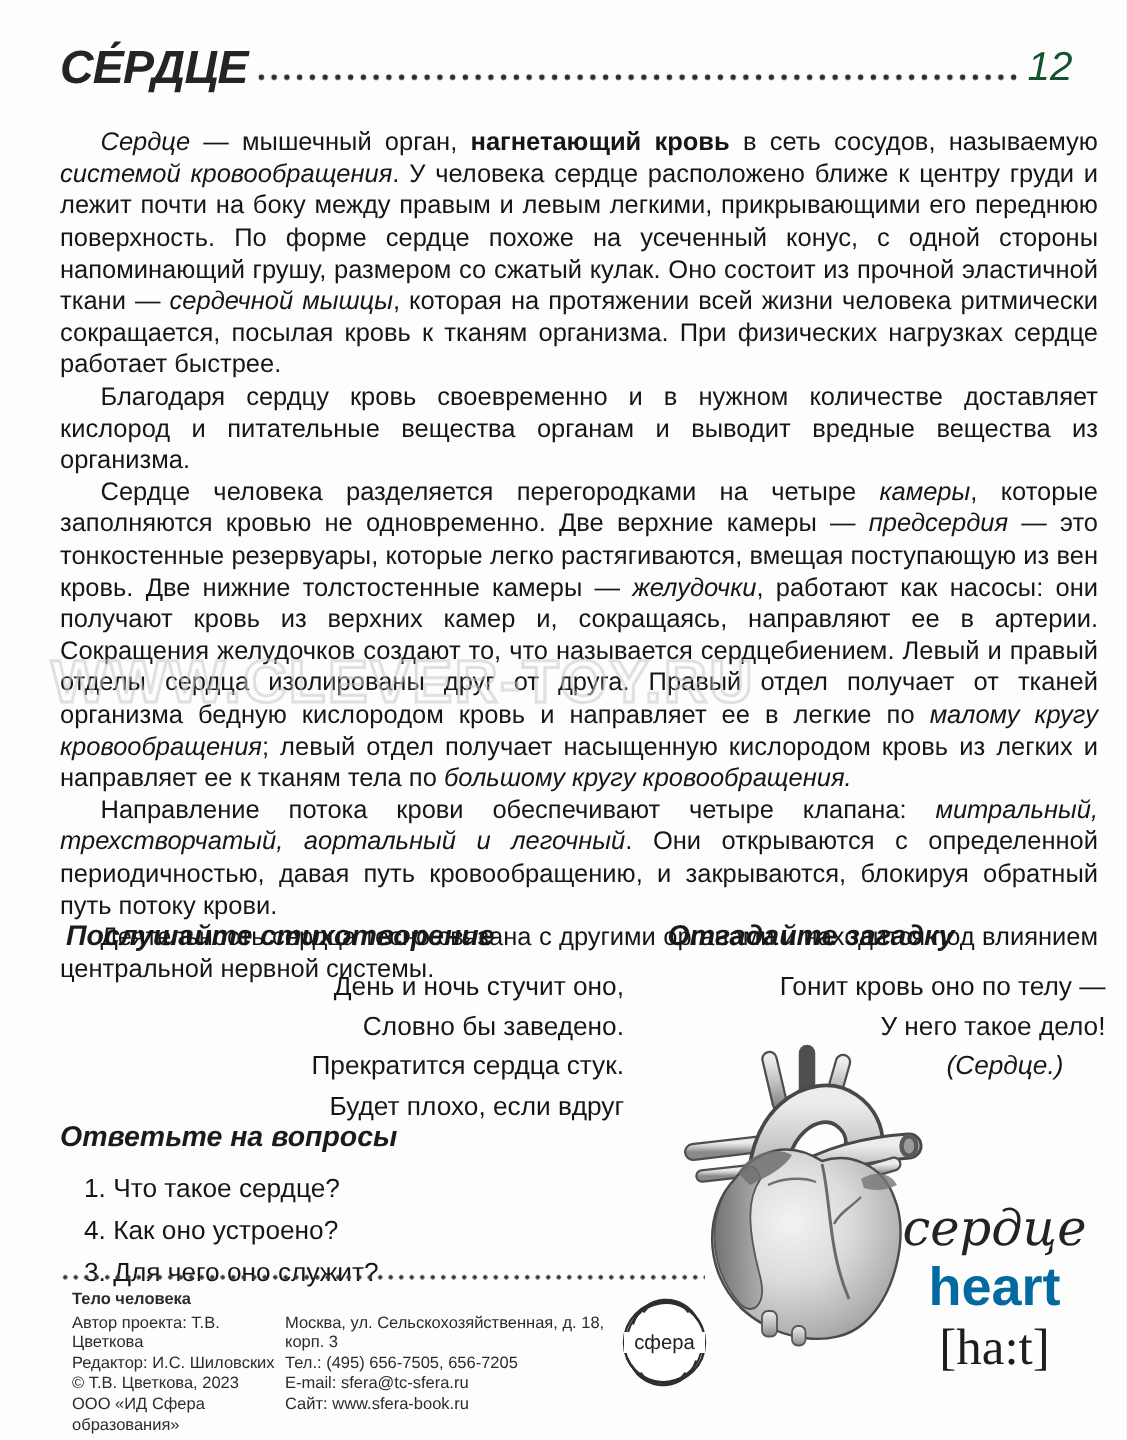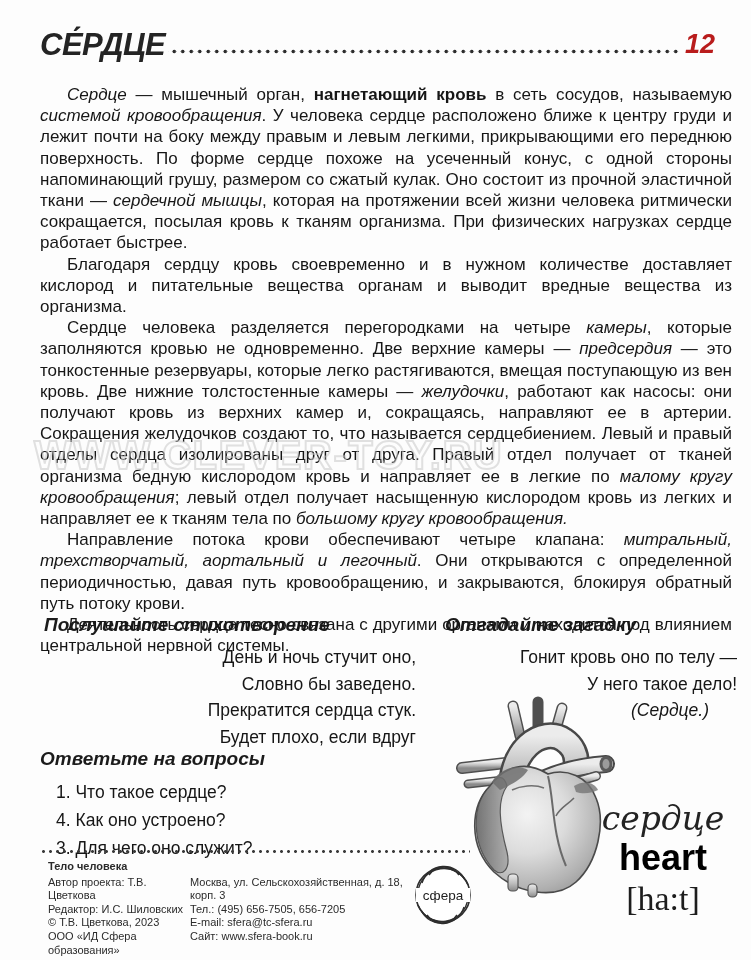--- a/index.html
+++ b/index.html
@@ -23,21 +23,21 @@
     font-style:italic;font-weight:700;letter-spacing:-.5px;color:#242424;
     white-space:nowrap;
   }
   .leader{
     flex:1;height:30px;margin:0 5px 0 3px;
     background-image:radial-gradient(circle,#2d2d2d 1.7px,transparent 2.1px);
     background-size:8.5px 7px;background-repeat:repeat-x;
     background-position:left 2px bottom 3px;
   }
   .page-num{
-    font-size:27px;line-height:32px;font-style:italic;font-weight:700;color:#b91c1c;
+    font-size:27px;line-height:32px;font-style:italic;font-weight:400;color:#14532d;
   }
 
   
   .watermark{
     position:absolute;left:34px;top:433px;width:710px;
     font-size:40px;font-weight:700;letter-spacing:1.5px;
     color:transparent;-webkit-text-stroke:2px #c9c9c9;
     opacity:.55;white-space:nowrap;pointer-events:none;z-index:5;
   }
 
@@ -66,21 +66,21 @@
   
   .questions{position:absolute;left:40px;top:748px;width:400px;}
   .questions .line{font-size:17.5px;line-height:28px;color:#161616;margin-left:16px;}
 
   
   .heart-wrap{position:absolute;left:456px;top:694px;width:170px;height:204px;z-index:1;}
 
   
   .vocab{position:absolute;right:12px;top:800px;width:152px;text-align:center;z-index:2;}
   .vocab-ru{font-family:"DejaVu Serif",serif;font-style:italic;font-size:33px;line-height:38px;color:#232323;}
-  .vocab-en{font-size:36px;line-height:40px;font-weight:700;color:#000000;}
+  .vocab-en{font-size:36px;line-height:40px;font-weight:700;color:#0369a1;}
   .vocab-tr{font-family:"Liberation Serif",serif;font-size:34px;line-height:42px;color:#1d1d1d;}
 
   
   .footer-dots{
     position:absolute;left:40px;top:848px;width:430px;height:7px;
     background-image:radial-gradient(circle,#3a3a3a 1.25px,transparent 1.6px);
     background-size:7px 7px;background-repeat:repeat-x;background-position:left center;
   }
   .footer{position:absolute;left:48px;top:860px;width:360px;font-size:11px;line-height:13.6px;color:#2b2b2b;}
   .footer-title{font-weight:700;margin-bottom:2px;}

